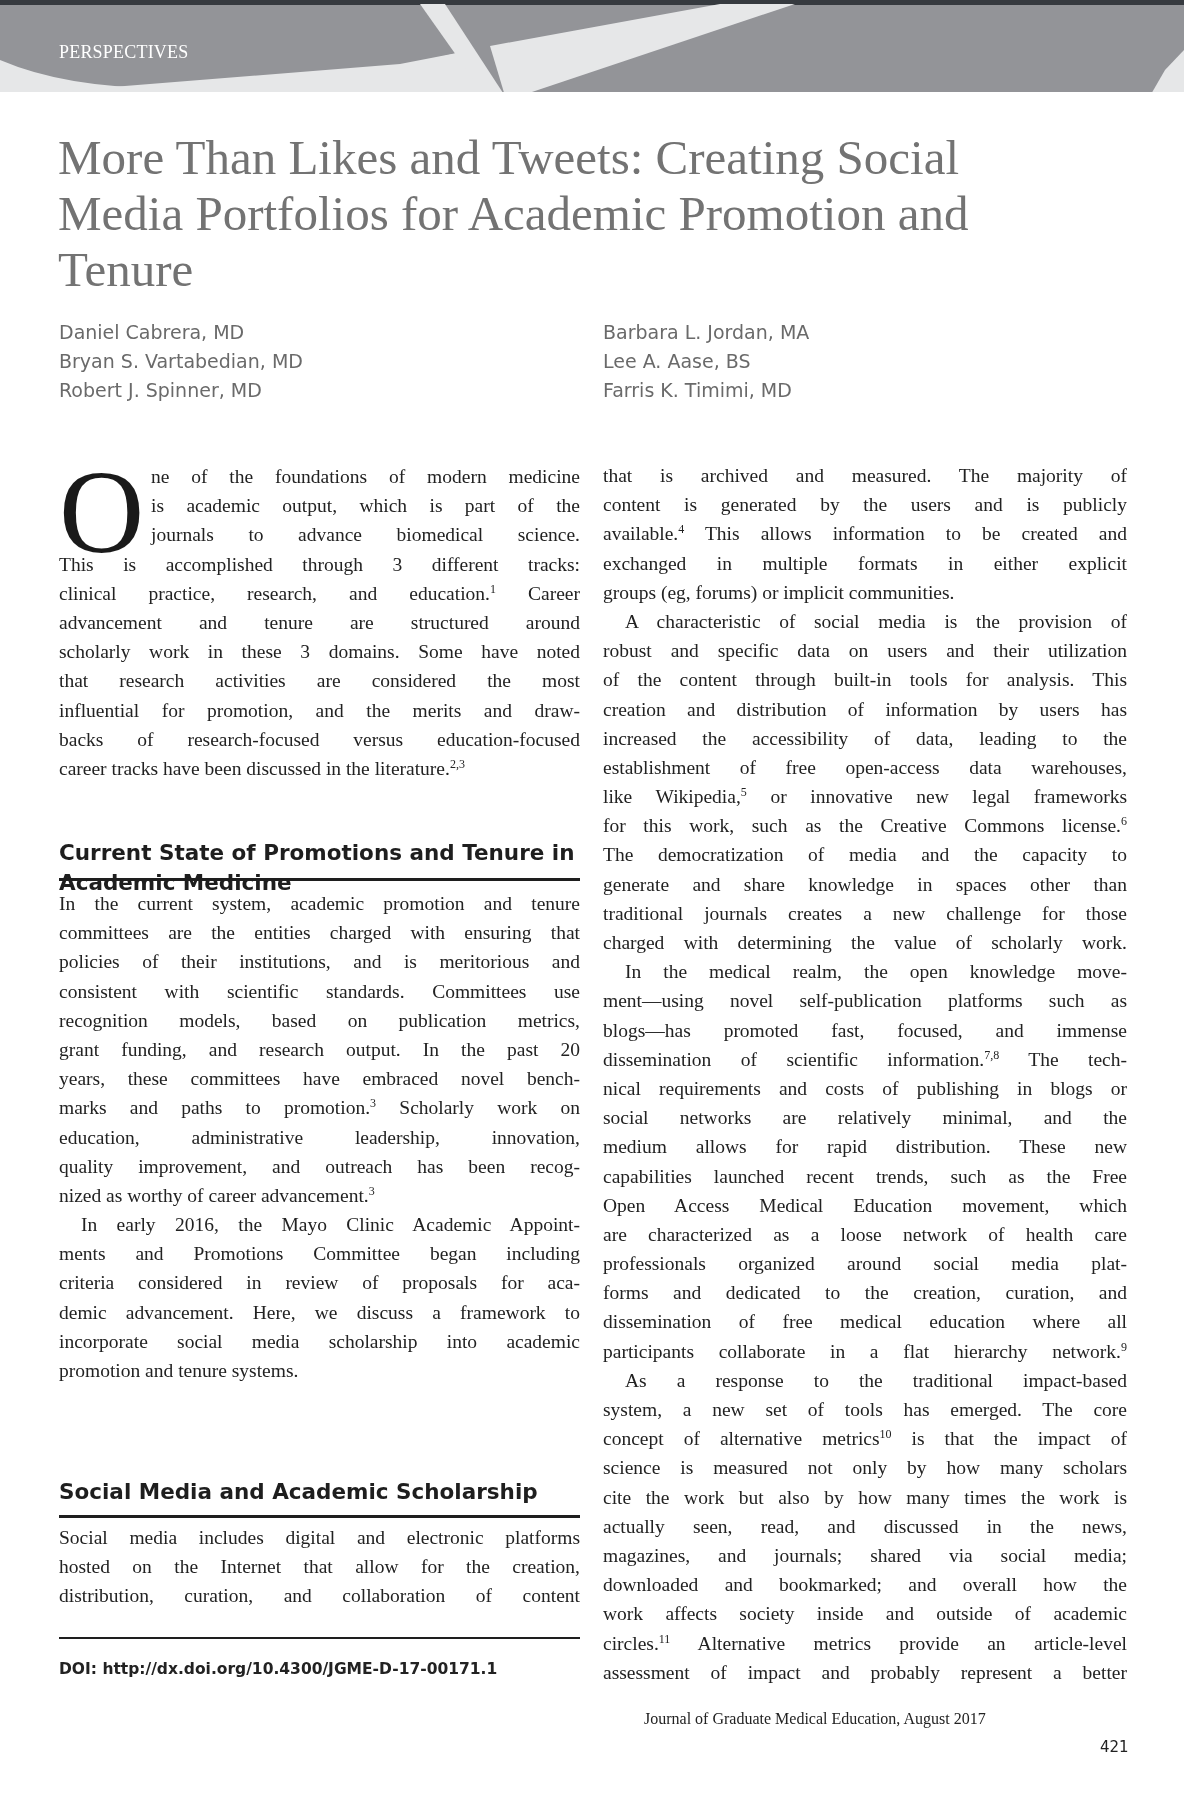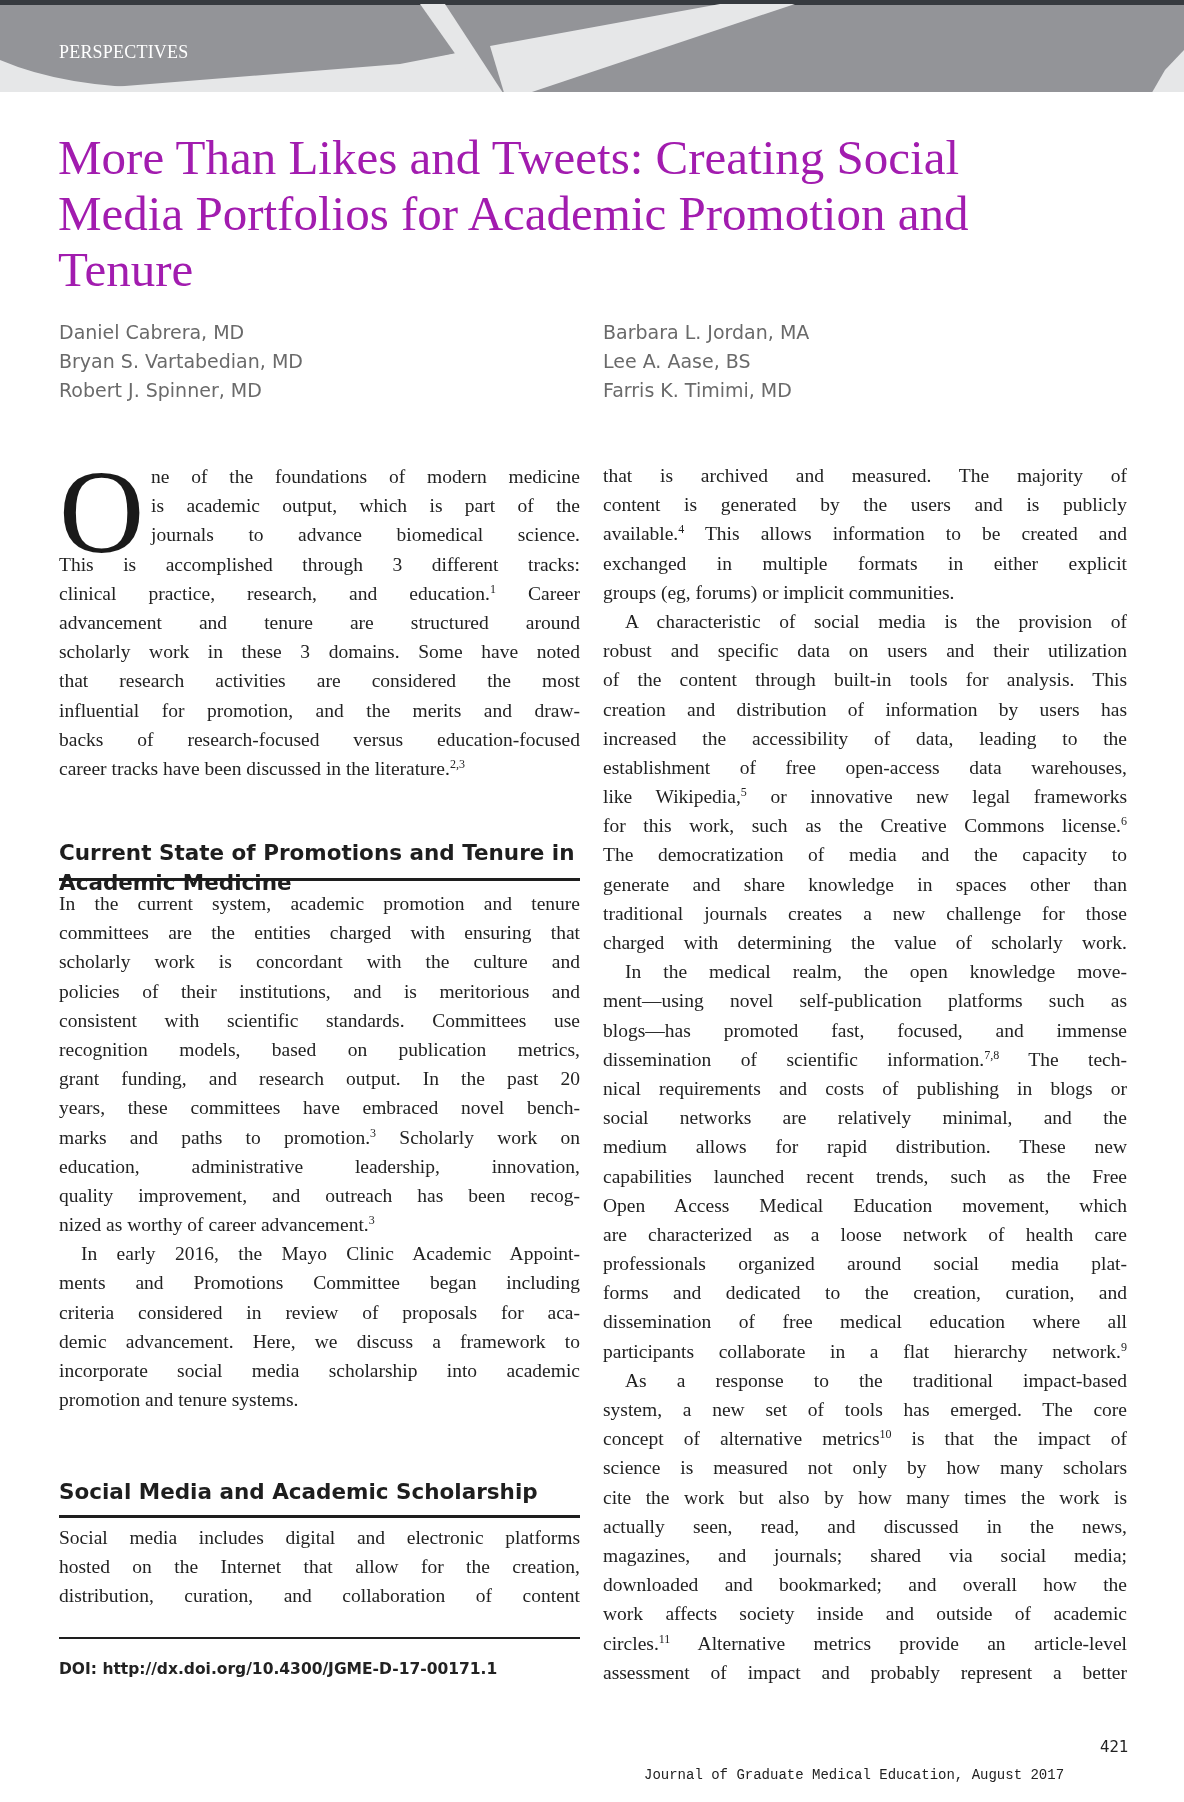--- a/index.html
+++ b/index.html
@@ -1,37 +1,37 @@
 <!DOCTYPE html>
 <html><head>
 <meta charset="utf-8">
 <style>
   html, body { margin:0; padding:0; }
   body { width:1184px; height:1802px; background:#ffffff; position:relative; overflow:hidden; color:#222; }
   .banner { position:absolute; left:0; top:0; width:1052px; height:96px; }
   .banner svg { display:block; }
   .section-label { position:absolute; left:59px; top:42px; font-family:"Liberation Serif", serif; font-size:18px; color:#ffffff; letter-spacing:0.2px; }
-  .title { position:absolute; left:58px; top:130px; width:1000px; font-family:"Liberation Serif", serif; font-size:49px; line-height:56px; color:#a21caf; margin:0; font-weight:normal; }
+  .title { position:absolute; left:58px; top:130px; width:1000px; font-family:"Liberation Serif", serif; font-size:49px; line-height:56px; color:#737373; margin:0; font-weight:normal; }
   .authors { position:absolute; top:318px; font-family:"DejaVu Sans", sans-serif; font-size:19px; line-height:29px; color:#6a6a6a; }
   .authors.left { left:59px; }
   .authors.right { left:603px; }
   .authors div { white-space:nowrap; }
   .col { position:absolute; font-family:"Liberation Serif", serif; font-size:19.5px; color:#222; }
   .col.left { left:59px; width:521px; }
   .col.right { left:603px; width:524px; }
   .line { height:29.2px; line-height:29.2px; white-space:nowrap; text-align:justify; text-align-last:justify; }
   .line.last { text-align-last:left; }
   .line.indent { padding-left:22px; }
   sup { font-size:12px; line-height:0; vertical-align:super; }
   .dropcap { position:absolute; left:59px; top:463px; font-family:"Liberation Serif", serif; font-size:118px; line-height:100px; color:#1a1a1a; }
   .drop-lines { position:absolute; left:151px; top:462px; width:429px; font-family:"Liberation Serif", serif; font-size:19.5px; color:#222; }
   .heading { position:absolute; left:59px; width:521px; font-family:"DejaVu Sans", sans-serif; font-weight:bold; font-size:21.5px; line-height:30px; color:#1e1e1e; }
   .rule { position:absolute; left:59px; width:521px; background:#1e1e1e; }
   .doi { position:absolute; left:59px; top:1660px; font-family:"DejaVu Sans", sans-serif; font-weight:bold; font-size:15.5px; color:#222; }
-  .footer { position:absolute; top:1767px; font-family:Liberation Mono, monospace; font-size:14px; color:#222; }
+  .footer { position:absolute; top:1710px; font-family:Liberation Serif, serif; font-size:16px; color:#222; }
   .footer.journal { left:644px; }
   .footer.page { left:1100px; font-family:"DejaVu Sans", sans-serif; font-size:15px; top:1738px; }
 </style>
 </head>
 <body>
 
 <div class="banner">
   <svg width="1184" height="96" viewBox="0 0 1184 96">
     <rect x="0" y="0" width="1184" height="96" fill="#939498"></rect>
     <rect x="0" y="0" width="1184" height="5" fill="#363a3f"></rect>
@@ -81,21 +81,20 @@
   </div>
 
 <div class="heading" style="top:807px;margin-top:31px;">
   <div>Current State of Promotions and Tenure in</div>
   <div>Academic Medicine</div>
 </div>
 <div class="rule" style="top:878px;height:3px;"></div>
 <div class="col left" style="top:889px;">
     <div class="line">In the current system, academic promotion and tenure</div>
     <div class="line">committees are the entities charged with ensuring that</div>
-    <div class="line">scholarly work is concordant with the culture and</div>
     <div class="line">policies of their institutions, and is meritorious and</div>
     <div class="line">consistent with scientific standards. Committees use</div>
     <div class="line">recognition models, based on publication metrics,</div>
     <div class="line">grant funding, and research output. In the past 20</div>
     <div class="line">years, these committees have embraced novel bench-</div>
     <div class="line">marks and paths to promotion.<sup>3</sup> Scholarly work on</div>
     <div class="line">education, administrative leadership, innovation,</div>
     <div class="line">quality improvement, and outreach has been recog-</div>
     <div class="line last">nized as worthy of career advancement.<sup>3</sup></div>
     <div class="line indent">In early 2016, the Mayo Clinic Academic Appoint-</div>

